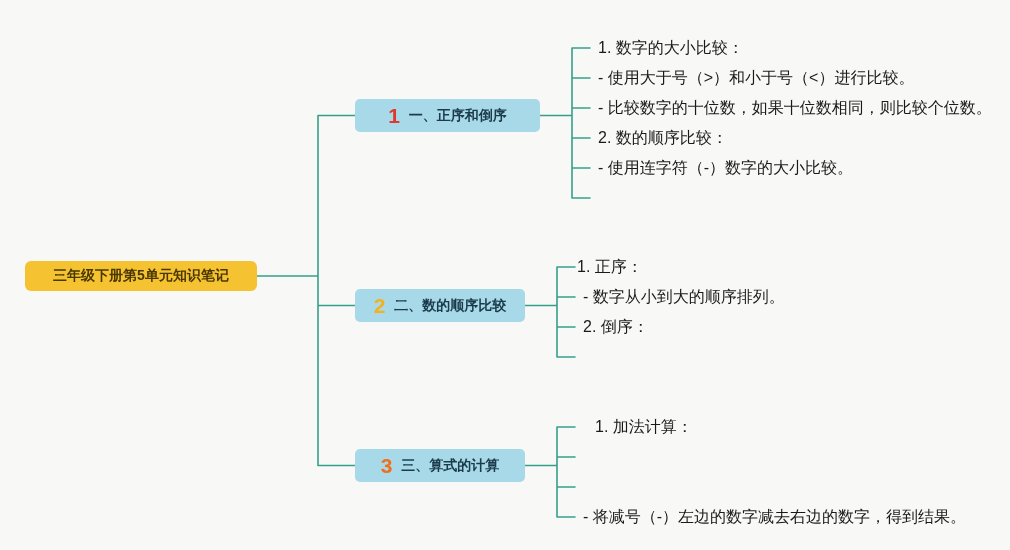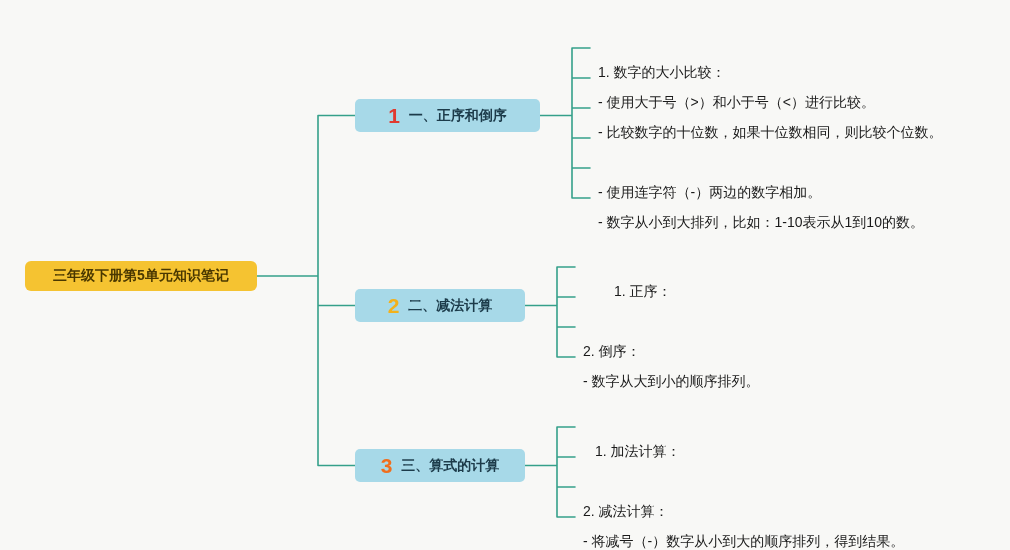--- a/index.html
+++ b/index.html
@@ -61,25 +61,24 @@
   .b1 { left: 355px; top: 99px;  width: 185px; }
   .b2 { left: 355px; top: 289px; width: 170px; }
   .b3 { left: 355px; top: 449px; width: 170px; }
   .n1 { color: var(--num-1, #e03a2f); }
   .n2 { color: var(--num-2, #f3b11b); }
   .n3 { color: var(--num-3, #f06e1d); }
   .leaf {
     position: absolute;
     height: 30px;
     line-height: 30px;
-    font-size: 14px;
+    font-size: 16px;
     color: var(--leaf-text, #1a1a1a);
     white-space: nowrap;
     cursor: default;
-    margin-top: 24px;
   }
 </style>
 </head>
 <body>
 
 <div class="canvas">
 
   <svg class="connectors" viewBox="0 0 1010 550" xmlns="http://www.w3.org/2000/svg">
 
     <path d="M257 276 H318 M318 115.5 V465.5 M318 115.5 H355 M318 305.5 H355 M318 465.5 H355"></path>
@@ -94,34 +93,33 @@
   <div class="root-node">
     <span>三年级下册第5单元知识笔记</span>
   </div>
 
   <div class="branch-node b1">
     <span class="num n1">1</span>
     <span>一、正序和倒序</span>
   </div>
   <div class="branch-node b2">
     <span class="num n2">2</span>
-    <span>二、减法计算</span>
+    <span>二、数的顺序比较</span>
   </div>
   <div class="branch-node b3">
     <span class="num n3">3</span>
     <span>三、算式的计算</span>
   </div>
 
   <div class="leaf" style="left:598px; top:33px">1. 数字的大小比较：</div>
   <div class="leaf" style="left:598px; top:93px">- 比较数字的十位数，如果十位数相同，则比较个位数。</div>
   <div class="leaf" style="left:598px; top:63px">- 使用大于号（&gt;）和小于号（&lt;）进行比较。</div>
-  <div class="leaf" style="left:598px; top:153px">- 使用连字符（-）两边的数字相加。</div>
-  <div class="leaf" style="left:598px; top:183px">- 数字从小到大排列，比如：1-10表示从1到10的数。</div>
+  <div class="leaf" style="left:598px; top:123px">2. 数的顺序比较：</div>
+  <div class="leaf" style="left:598px; top:153px">- 使用连字符（-）数字的大小比较。</div>
 
-  <div class="leaf" style="left:614px; top:252px">1. 正序：</div>
+  <div class="leaf" style="left:577px; top:252px">1. 正序：</div>
+  <div class="leaf" style="left:583px; top:282px">- 数字从小到大的顺序排列。</div>
   <div class="leaf" style="left:583px; top:312px">2. 倒序：</div>
-  <div class="leaf" style="left:583px; top:342px">- 数字从大到小的顺序排列。</div>
 
   <div class="leaf" style="left:595px; top:412px">1. 加法计算：</div>
-  <div class="leaf" style="left:583px; top:472px">2. 减法计算：</div>
-  <div class="leaf" style="left:583px; top:502px">- 将减号（-）数字从小到大的顺序排列，得到结果。</div>
+  <div class="leaf" style="left:583px; top:502px">- 将减号（-）左边的数字减去右边的数字，得到结果。</div>
 
 </div>
 
 </body></html>

